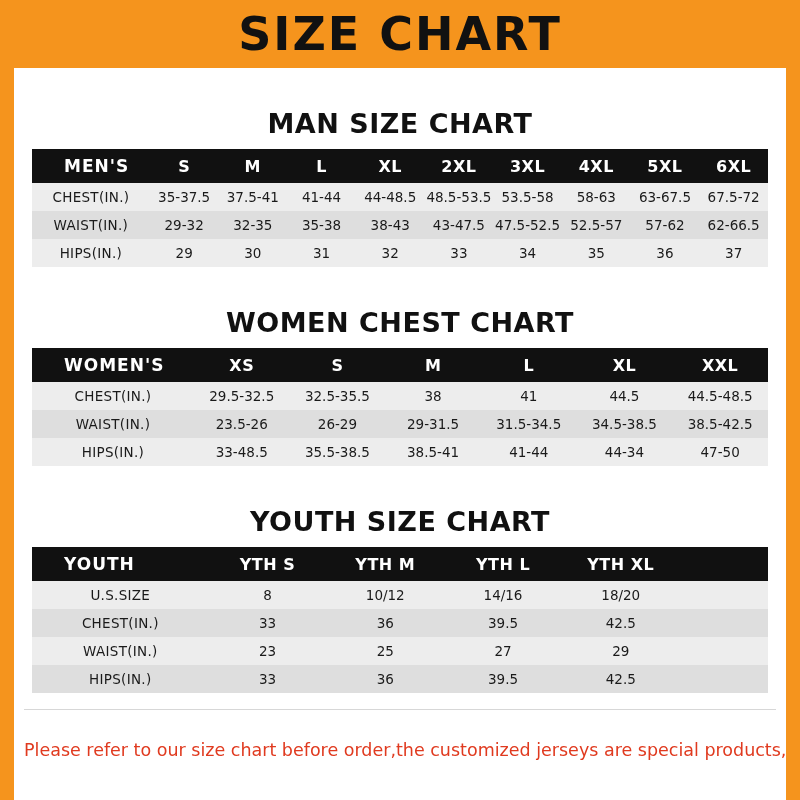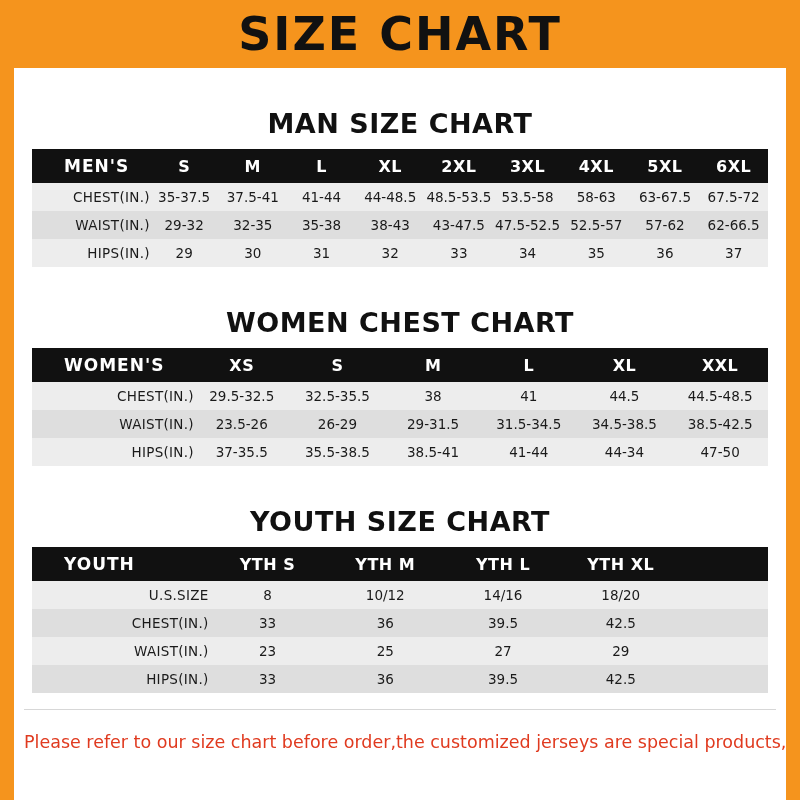--- a/index.html
+++ b/index.html
@@ -71,28 +71,28 @@
   }
   thead td.rowlabel, thead th.rowlabel {
     text-align: left;
     padding-left: 32px;
     font-size: 17px;
     letter-spacing: 1px;
   }
   tbody tr.even { background: #ededed; }
   tbody tr.odd  { background: #dedede; }
   tbody td.rowlabel {
-    text-align: right;
+    text-align: center;
     font-size: 13.5px;
     letter-spacing: 0.3px;
   }
   .footer-note {
     margin: 16px 10px 16px 10px;
     border-top: 1px solid #d7d7d7;
-    padding-top: 20px;
+    padding-top: 28px;
     text-align: center;
     color: #e03a1f;
     font-size: 17.5px;
     line-height: 1.45;
     font-family: "DejaVu Sans", sans-serif;
   }
   .footer-note div { white-space: nowrap; }
 </style>
 </head>
 <body>
@@ -210,21 +210,21 @@
           <td class="rowlabel">WAIST(IN.)</td>
           <td>23.5-26</td>
           <td>26-29</td>
           <td>29-31.5</td>
           <td>31.5-34.5</td>
           <td>34.5-38.5</td>
           <td>38.5-42.5</td>
         </tr>
         <tr class="even">
           <td class="rowlabel">HIPS(IN.)</td>
-          <td>37-35.5</td>
+          <td>33-48.5</td>
           <td>35.5-38.5</td>
           <td>38.5-41</td>
           <td>41-44</td>
           <td>44-34</td>
           <td>47-50</td>
         </tr>
       </tbody>
     </table>
   </div>
 

